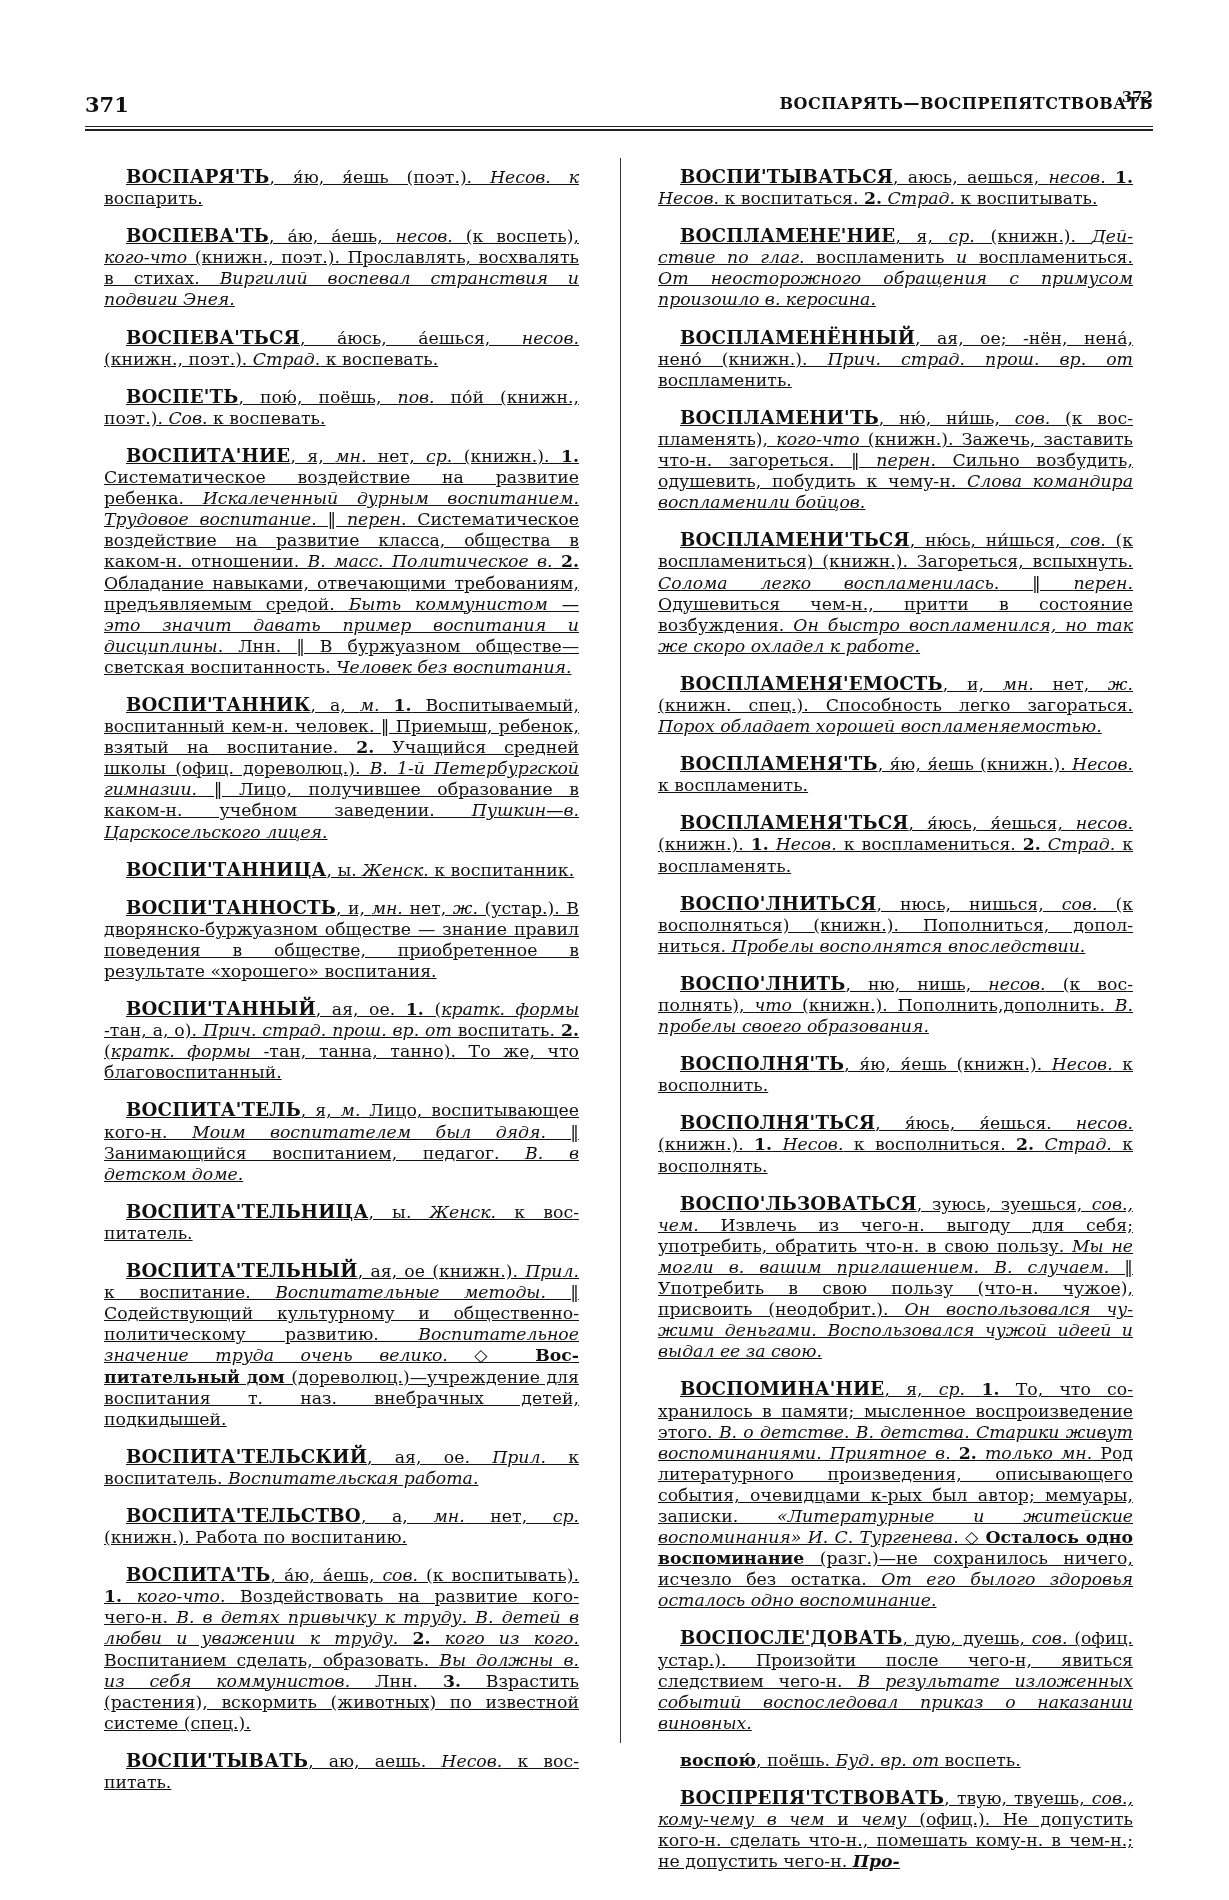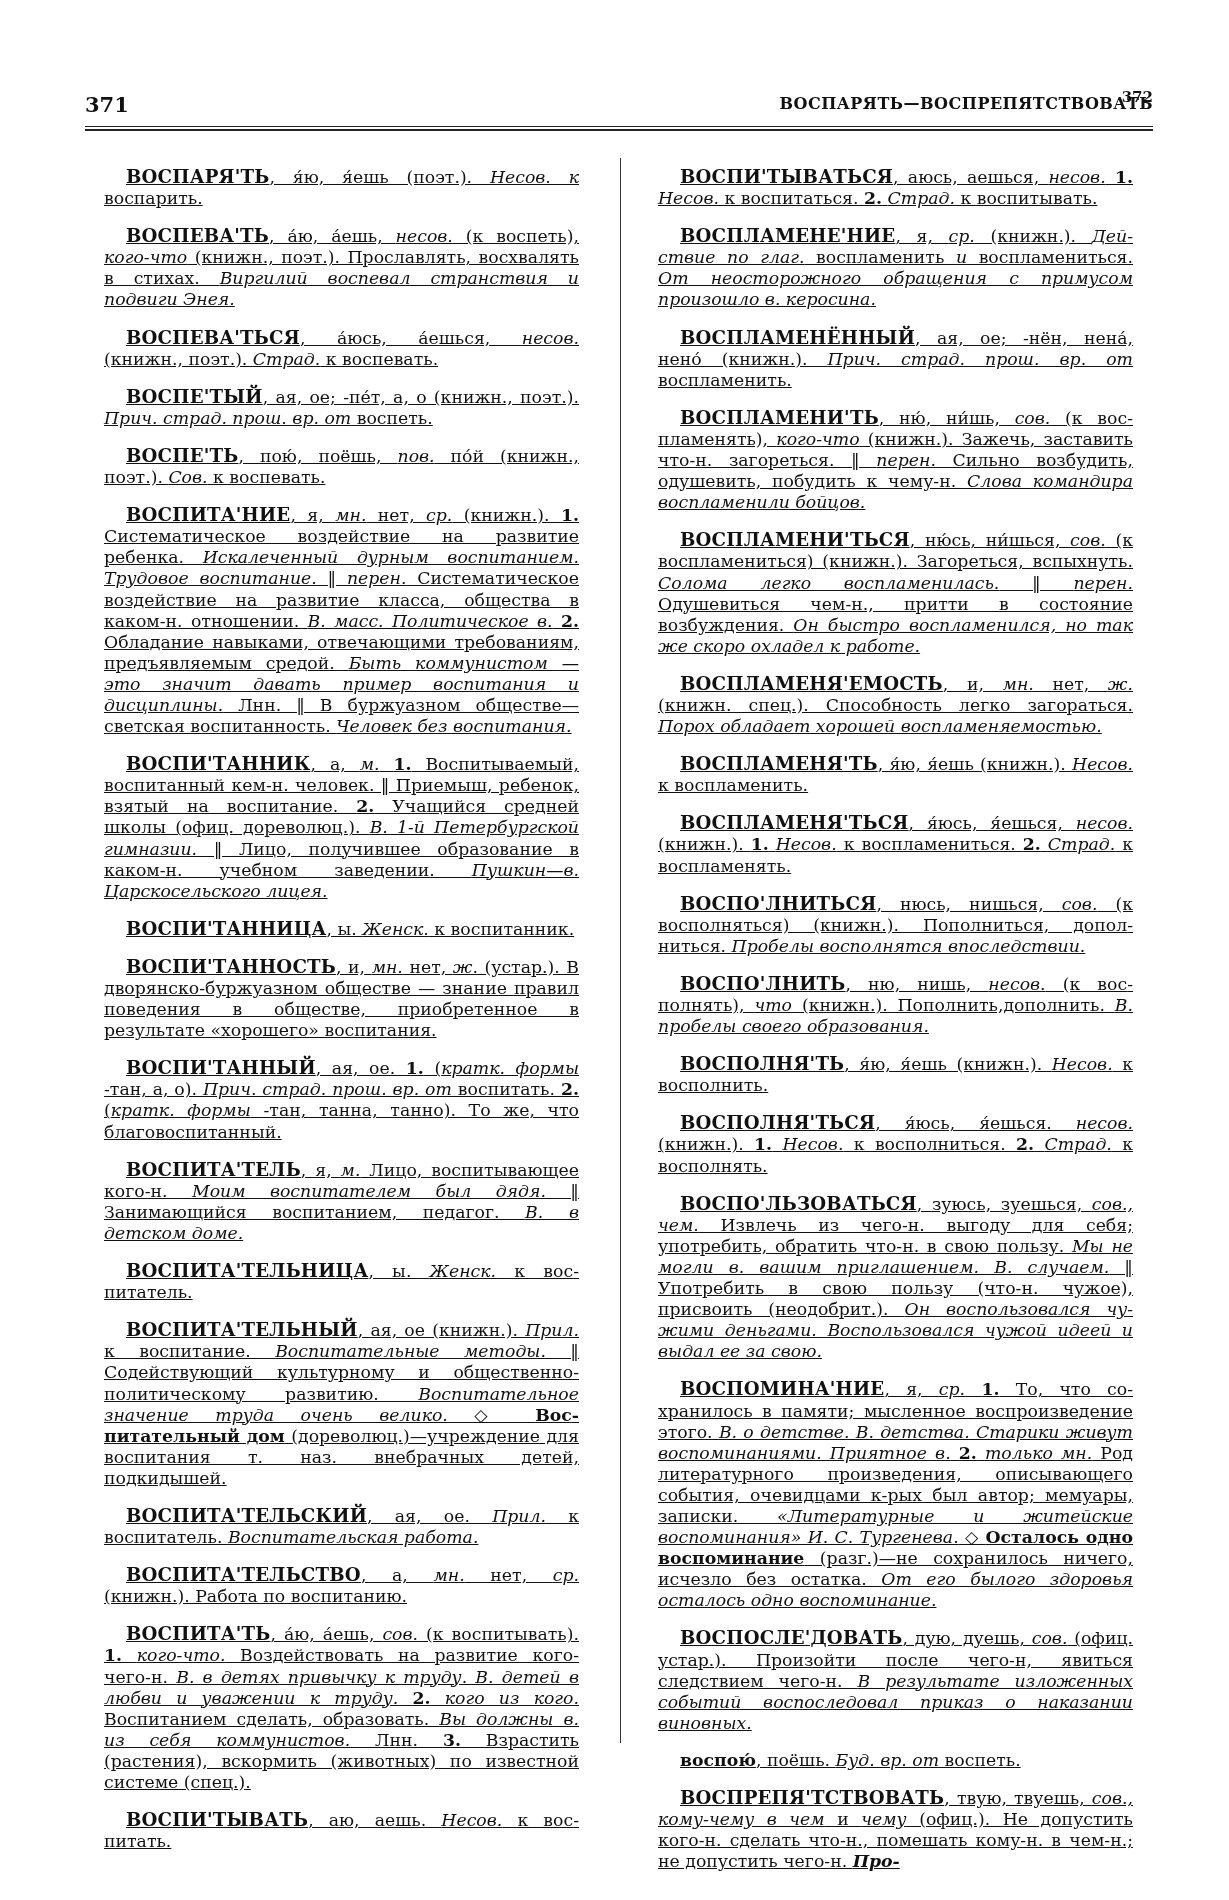--- a/index.html
+++ b/index.html
@@ -42,21 +42,20 @@
   <span class="running-head">ВОСПАРЯТЬ—ВОСПРЕПЯТСТВОВАТЬ</span>
   <span class="page-num-right">372</span>
 </div>
 <div class="rule-1"></div>
 <div class="rule-2"></div>
 
 <div class="column col-left">
     <p class="entry"><span class="hw">ВОСПАРЯ'ТЬ</span><span>, я́ю, я́ешь (поэт.). </span><span class="i">Несов. к</span><span> воспарить.</span></p>
     <p class="entry"><span class="hw">ВОСПЕВА'ТЬ</span><span>, а́ю, а́ешь, </span><span class="i">несов.</span><span> (к воспеть), </span><span class="i">кого-что</span><span> (книжн., поэт.). Прославлять, восхва­лять в стихах. </span><span class="i">Виргилий воспевал странствия и подвиги Энея.</span></p>
     <p class="entry"><span class="hw">ВОСПЕВА'ТЬСЯ</span><span>, а́юсь, а́ешься, </span><span class="i">несов.</span><span> (книжн., поэт.). </span><span class="i">Страд.</span><span> к воспевать.</span></p>
-    <p class="entry"><span class="hw">ВОСПЕ'ТЫЙ</span><span>, ая, ое; -пе́т, а, о (книжн., поэт.). </span><span class="i">Прич. страд. прош. вр. от</span><span> воспеть.</span></p>
     <p class="entry"><span class="hw">ВОСПЕ'ТЬ</span><span>, пою́, поёшь, </span><span class="i">пов.</span><span> по́й (книжн., поэт.). </span><span class="i">Сов.</span><span> к воспевать.</span></p>
     <p class="entry"><span class="hw">ВОСПИТА'НИЕ</span><span>, я, </span><span class="i">мн.</span><span> нет, </span><span class="i">ср.</span><span> (книжн.). </span><span class="b">1.</span><span> Систематическое воздействие на развитие ребенка. </span><span class="i">Искалеченный дурным воспитанием. Трудовое воспитание.</span><span> ‖ </span><span class="i">перен.</span><span> Систематиче­ское воздействие на развитие класса, обще­ства в каком-н. отношении. </span><span class="i">В. масс. Полити­ческое в.</span><span> </span><span class="b">2.</span><span> Обладание навыками, отвечаю­щими требованиям, предъявляемым средой. </span><span class="i">Быть коммунистом — это значит давать пример воспитания и дисциплины.</span><span> Лнн. ‖ В буржуазном обществе—светская воспитан­ность. </span><span class="i">Человек без воспитания.</span></p>
     <p class="entry"><span class="hw">ВОСПИ'ТАННИК</span><span>, а, </span><span class="i">м.</span><span> </span><span class="b">1.</span><span> Воспитываемый, воспитанный кем-н. человек. ‖ Приемыш, ре­бенок, взятый на воспитание. </span><span class="b">2.</span><span> Учащийся сред­ней школы (офиц. дореволюц.). </span><span class="i">В. 1-й Петер­бургской гимназии.</span><span> ‖ Лицо, получившее обра­зование в каком-н. учебном заведении. </span><span class="i">Пуш­кин—в. Царскосельского лицея.</span></p>
     <p class="entry"><span class="hw">ВОСПИ'ТАННИЦА</span><span>, ы. </span><span class="i">Женск.</span><span> к воспитан­ник.</span></p>
     <p class="entry"><span class="hw">ВОСПИ'ТАННОСТЬ</span><span>, и, </span><span class="i">мн.</span><span> нет, </span><span class="i">ж.</span><span> (ус­тар.). В дворянско-буржуазном обществе — знание правил поведения в обществе, прио­бретенное в результате «хорошего» воспи­тания.</span></p>
     <p class="entry"><span class="hw">ВОСПИ'ТАННЫЙ</span><span>, ая, ое. </span><span class="b">1.</span><span> (</span><span class="i">кратк. формы</span><span> -тан, а, о). </span><span class="i">Прич. страд. прош. вр. от</span><span> воспи­тать. </span><span class="b">2.</span><span> (</span><span class="i">кратк. формы</span><span> -тан, танна, танно). То же, что благовоспитанный.</span></p>
     <p class="entry"><span class="hw">ВОСПИТА'ТЕЛЬ</span><span>, я, </span><span class="i">м.</span><span> Лицо, воспитываю­щее кого-н. </span><span class="i">Моим воспитателем был дядя.</span><span> ‖ Занимающийся воспитанием, педагог. </span><span class="i">В. в детском доме.</span></p>
     <p class="entry"><span class="hw">ВОСПИТА'ТЕЛЬНИЦА</span><span>, ы. </span><span class="i">Женск.</span><span> к вос­питатель.</span></p>
     <p class="entry"><span class="hw">ВОСПИТА'ТЕЛЬНЫЙ</span><span>, ая, ое (книжн.). </span><span class="i">Прил.</span><span> к воспитание. </span><span class="i">Воспитательные мето­ды.</span><span> ‖ Содействующий культурному и обще­ственно-политическому развитию. </span><span class="i">Воспита­тельное значение труда очень велико.</span><span> ◇ </span><span class="b">Вос­питательный дом</span><span> (дореволюц.)—учреждение для воспитания т. наз. внебрачных детей, подкидышей.</span></p>
     <p class="entry"><span class="hw">ВОСПИТА'ТЕЛЬСКИЙ</span><span>, ая, ое. </span><span class="i">Прил.</span><span> к воспитатель. </span><span class="i">Воспитательская работа.</span></p>

